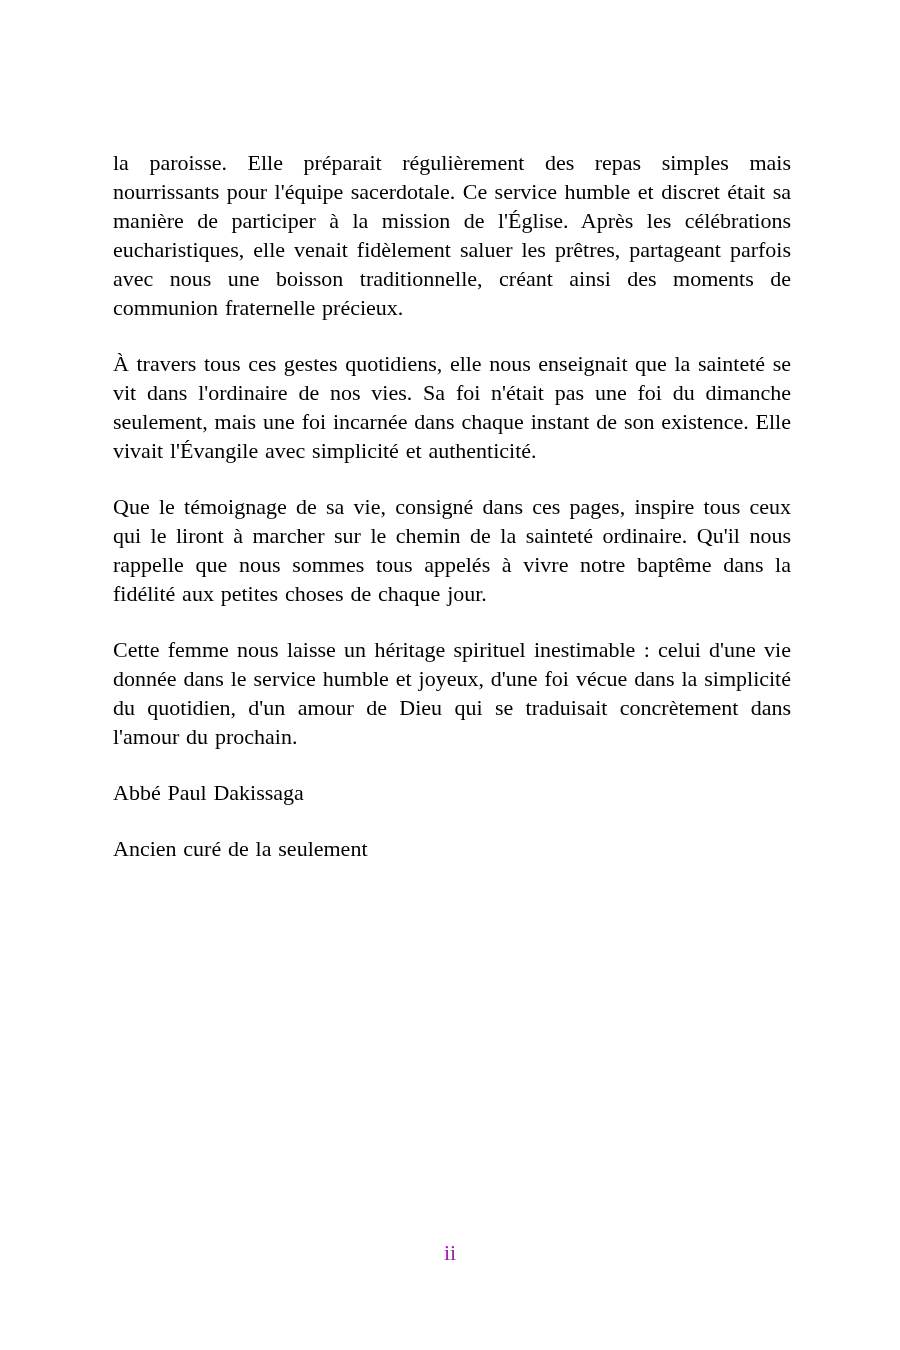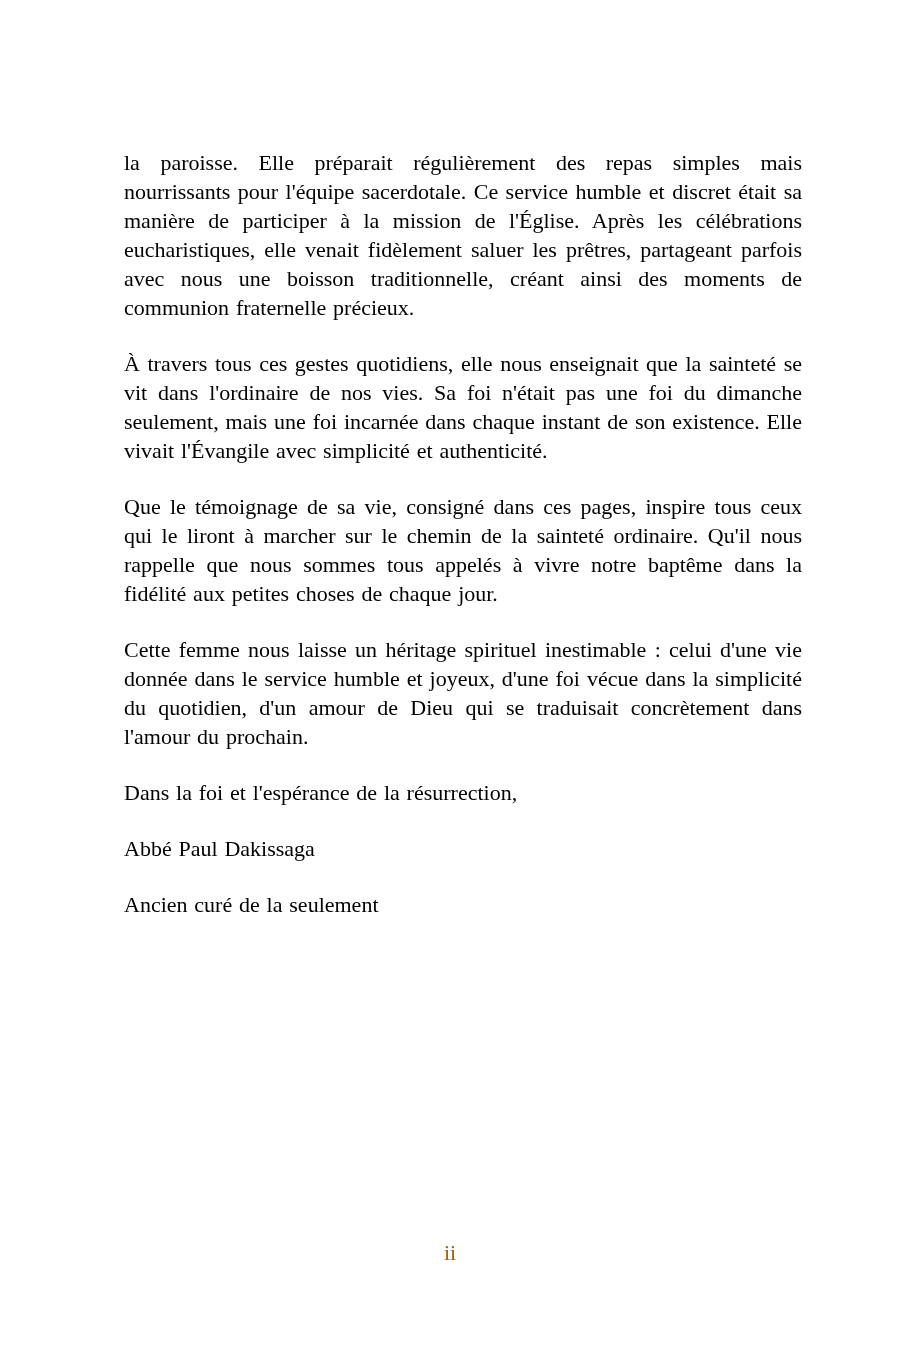--- a/index.html
+++ b/index.html
@@ -11,21 +11,21 @@
     position: relative;
     width: 900px;
     height: 1350px;
     background: #ffffff;
     color: #000000;
     overflow: hidden;
   }
   .content {
     position: absolute;
     top: 148px;
-    left: 124px;
+    left: 113px;
     width: 678px;
   }
   .content p {
     font-size: 22px;
     line-height: 29px;
     text-align: justify;
     text-justify: inter-word;
     margin: 0 0 27px 0;
     word-spacing: 0.06em;
   }
@@ -33,30 +33,29 @@
     text-align: left;
   }
   .page-footer {
     position: absolute;
     top: 1238px;
     left: 0;
     width: 100%;
     text-align: center;
     font-size: 22px;
     line-height: 29px;
-    color: #a16207;
+    color: #a21caf;
   }
 </style>
 </head>
 <body>
 
 <div class="page">
   <div class="content">
     <p>la paroisse. Elle préparait régulièrement des repas simples mais nourrissants pour l'équipe sacerdotale. Ce service humble et discret était sa manière de participer à la mission de l'Église. Après les célébrations eucharistiques, elle venait fidèlement saluer les prêtres, partageant parfois avec nous une boisson traditionnelle, créant ainsi des moments de communion fraternelle précieux.</p>
     <p>À travers tous ces gestes quotidiens, elle nous enseignait que la sainteté se vit dans l'ordinaire de nos vies. Sa foi n'était pas une foi du dimanche seulement, mais une foi incarnée dans chaque instant de son existence. Elle vivait l'Évangile avec simplicité et authenticité.</p>
     <p>Que le témoignage de sa vie, consigné dans ces pages, inspire tous ceux qui le liront à marcher sur le chemin de la sainteté ordinaire. Qu'il nous rappelle que nous sommes tous appelés à vivre notre baptême dans la fidélité aux petites choses de chaque jour.</p>
     <p>Cette femme nous laisse un héritage spirituel inestimable : celui d'une vie donnée dans le service humble et joyeux, d'une foi vécue dans la simplicité du quotidien, d'un amour de Dieu qui se traduisait concrètement dans l'amour du prochain.</p>
-    <p class="closing">Dans la foi et l'espérance de la résurrection,</p>
     <p class="closing">Abbé Paul Dakissaga</p>
     <p class="closing">Ancien curé de la seulement</p>
   </div>
   <div class="page-footer">ii</div>
 </div>
 
 </body></html>

